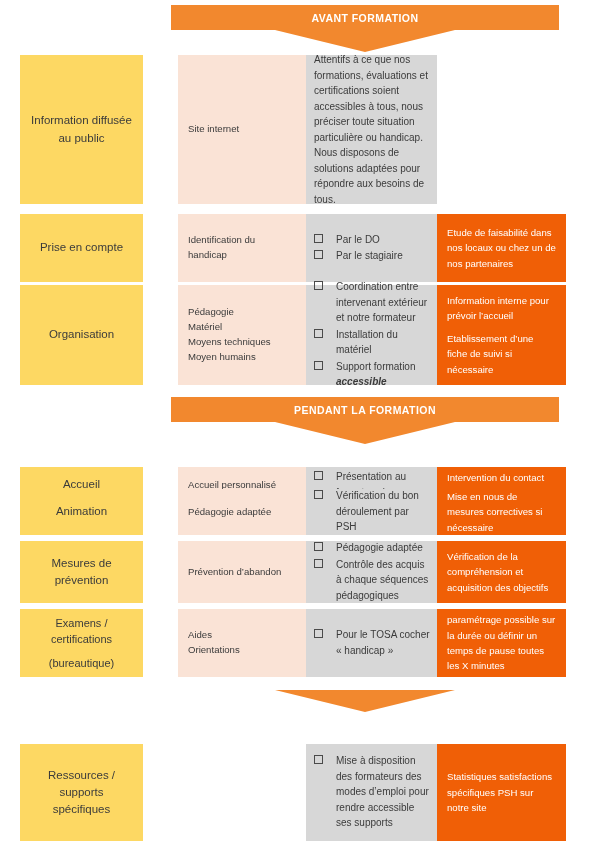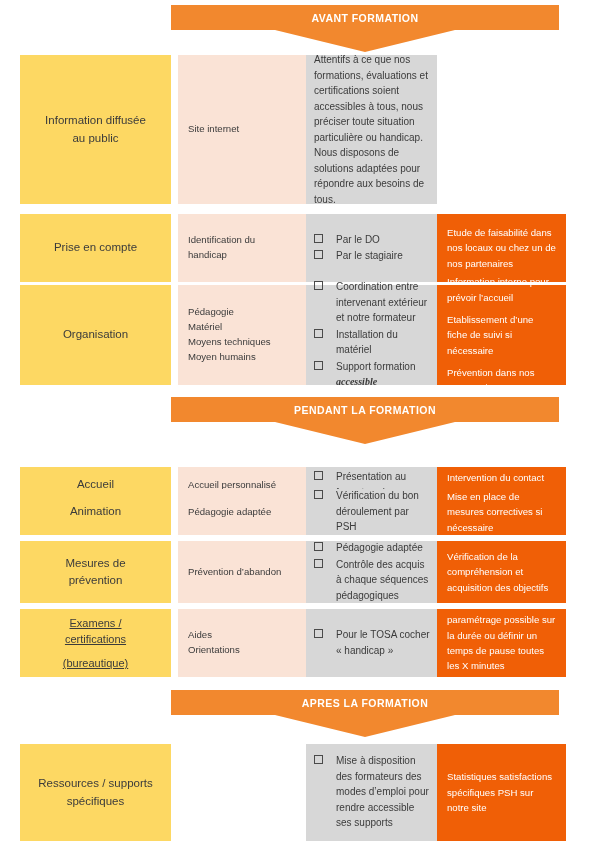--- a/index.html
+++ b/index.html
@@ -73,30 +73,30 @@
     top: 0;
     bottom: 0;
     box-sizing: border-box;
     display: flex;
     flex-direction: column;
     justify-content: center;
   }
 
   .cat {
     left: 20px;
-    width: 151px;
+    width: 123px;
     background: #FDD863;
     align-items: center;
     text-align: center;
     font-size: 11.5px;
     line-height: 1.5;
     color: #3b3b3b;
     padding: 4px 6px;
   }
-  .cat.small { font-size: 11px; text-decoration: underline; }
+  .cat.small { font-size: 11px; }
 
   .topic {
     left: 178px;
     width: 128px;
     background: #FAE3D6;
     padding: 15px 10px;
     font-size: 9.6px;
     line-height: 1.55;
     color: #3b3b3b;
   }
@@ -136,21 +136,21 @@
   }
   ul.chk li .box {
     position: absolute;
     left: 0;
     top: 2px;
     width: 7px;
     height: 7px;
     border: 1px solid #4a4a4a;
     background: transparent;
   }
-  .italic { font-style: italic; font-weight: bold; font-family: Liberation Serif, serif; }
+  .italic { font-style: italic; font-weight: bold; }
 
   .stack-lines span { display: block; }
 </style>
 </head>
 <body>
 
 <div class="phase" style="top:5px;">
   <div class="phase-bar">AVANT FORMATION</div>
   <div class="phase-arrow">
     <div class="tri"></div>
@@ -210,21 +210,20 @@
   <div class="cell actions">
     <ul class="chk">
       <li><span class="box"></span><span>Coordination entre intervenant extérieur et notre formateur</span></li>
       <li><span class="box"></span><span>Installation du matériel</span></li>
       <li><span class="box"></span><span>Support formation<br><span class="italic">accessible</span></span></li>
     </ul>
   </div>
   <div class="cell result">
     <p>Information interne pour prévoir l’accueil</p>
     <p>Etablissement d’une fiche de suivi si nécessaire</p>
-    <p>Prévention dans nos convocations</p>
   </div>
 </div>
 
 <div class="phase" style="top:397px;">
   <div class="phase-bar">PENDANT LA FORMATION</div>
   <div class="phase-arrow">
     <div class="tri"></div>
     <div class="shaft"></div>
   </div>
 </div>
@@ -256,21 +255,21 @@
   </div>
   <div class="cell topic">
     <div>Pédagogie adaptée</div>
   </div>
   <div class="cell actions">
     <ul class="chk">
       <li><span class="box"></span><span>Vérification du bon déroulement par PSH</span></li>
     </ul>
   </div>
   <div class="cell result">
-    <p>Mise en place de mesures correctives si nécessaire</p>
+    <p>Mise en nous de mesures correctives si nécessaire</p>
   </div>
 </div>
 
 <div class="row" style="top:541px;height:62px;">
   <div class="cell cat">
     <div class="stack-lines">
       <span>Mesures de</span>
       <span>prévention</span>
     </div>
   </div>
@@ -307,21 +306,20 @@
     <ul class="chk">
       <li><span class="box"></span><span>Pour le TOSA cocher « handicap »</span></li>
     </ul>
   </div>
   <div class="cell result">
     <p>paramétrage possible sur la durée ou définir un temps de pause toutes les X minutes</p>
   </div>
 </div>
 
 <div class="phase" style="top:690px;">
-  <div class="phase-bar">APRES LA FORMATION</div>
   <div class="phase-arrow">
     <div class="tri"></div>
     <div class="shaft"></div>
   </div>
 </div>
 
 <div class="row" style="top:744px;height:97px;">
   <div class="cell cat">
     <div class="stack-lines">
       <span>Ressources / supports</span>

